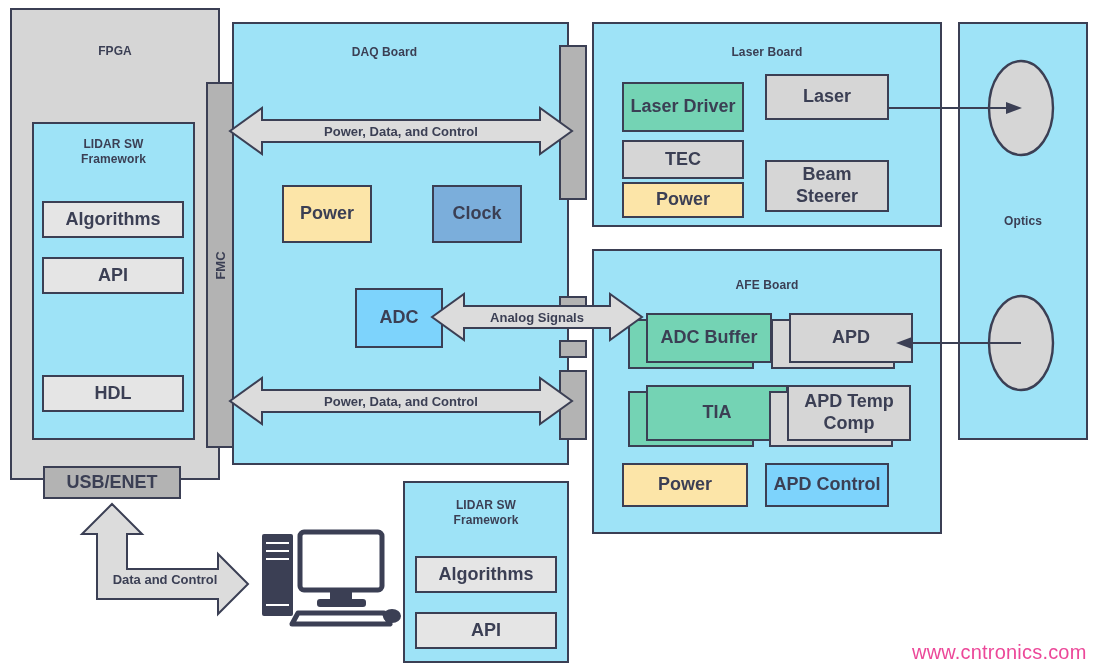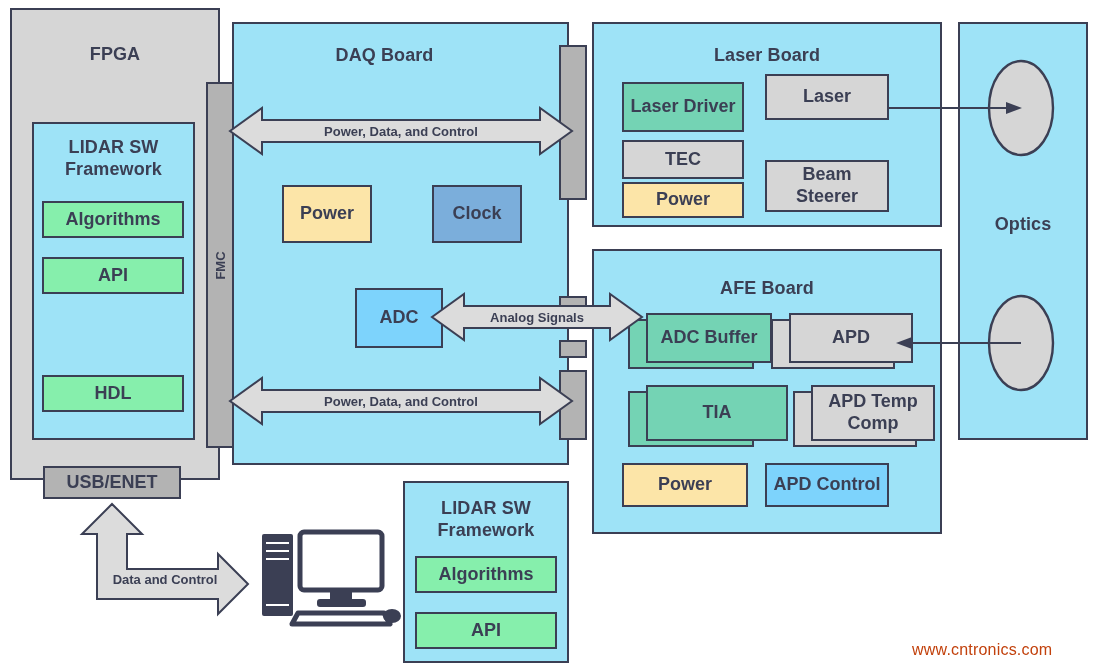--- a/index.html
+++ b/index.html
@@ -22,41 +22,41 @@
     border:2px solid #3b3f54;
   }
   .panel-cyan{ background:#9ee3f7; }
   .panel-gray{ background:#d6d6d6; }
 
   .ptitle{
     position:absolute;
     left:0; right:0;
     text-align:center;
     color:#3b3f54;
-    font-size:18px;
+    font-size:12px;
     font-weight:bold;
     letter-spacing:.1px;
     line-height:1.22;
   }
 
   .box{
     position:absolute;
     box-sizing:border-box;
     border:2px solid #3b3f54;
     display:flex;
     align-items:center;
     justify-content:center;
     text-align:center;
     color:#3b3f54;
     font-size:18px;
     font-weight:bold;
     line-height:1.2;
     padding:1px 3px;
   }
-  .b-cyan{ background:#86efac; }
+  .b-cyan{ background:#e5e5e5; }
   .b-gray{ background:#d6d6d6; }
   .b-grayd{ background:#b3b3b3; }
   .b-green{ background:#74d3b4; }
   .b-yellow{ background:#fce5a8; }
   .b-red{ background:#7dd3fc; }
   .b-blue{ background:#7baedb; }
 
   
   .stack{ position:absolute; }
   .stack .shadow{
@@ -106,22 +106,22 @@
   .arrowlabel{
     position:absolute;
     color:#3b3f54;
     font-size:13px;
     font-weight:bold;
     white-space:nowrap;
     text-align:center;
   }
   .watermark{
     position:absolute;
-    color:#c2410c;
-    font-size:16px;
+    color:#ec4899;
+    font-size:20px;
     font-weight:normal;
     letter-spacing:.2px;
   }
 </style>
 </head>
 <body>
 
 <div id="stage">
 
   <div class="panel panel-gray" style="left:10px; top:8px; width:210px; height:472px;">
@@ -177,21 +177,21 @@
   <div class="stack" style="left:765px; top:313px; width:130px; height:56px;">
     <div class="shadow" style="left:6px; top:6px; width:124px; height:50px;"></div>
     <div class="box b-gray front" style="width:124px; height:50px;">APD</div>
   </div>
 
   <div class="stack" style="left:622px; top:385px; width:132px; height:62px;">
     <div class="shadow g" style="left:6px; top:6px; width:126px; height:56px;"></div>
     <div class="box b-green front" style="width:142px; height:56px;">TIA</div>
   </div>
 
-  <div class="stack" style="left:787px; top:385px; width:130px; height:72px;">
+  <div class="stack" style="left:763px; top:385px; width:130px; height:72px;">
     <div class="shadow" style="left:6px; top:6px; width:124px; height:56px;"></div>
     <div class="box b-gray front" style="width:124px; height:56px; flex-direction:column;">
       <span>APD Temp</span>
       <span>Comp</span>
     </div>
   </div>
 
   <div class="box b-yellow" style="left:622px; top:463px; width:126px; height:44px;">Power</div>
   <div class="box b-red" style="left:765px; top:463px; width:124px; height:44px;">APD Control</div>
 

